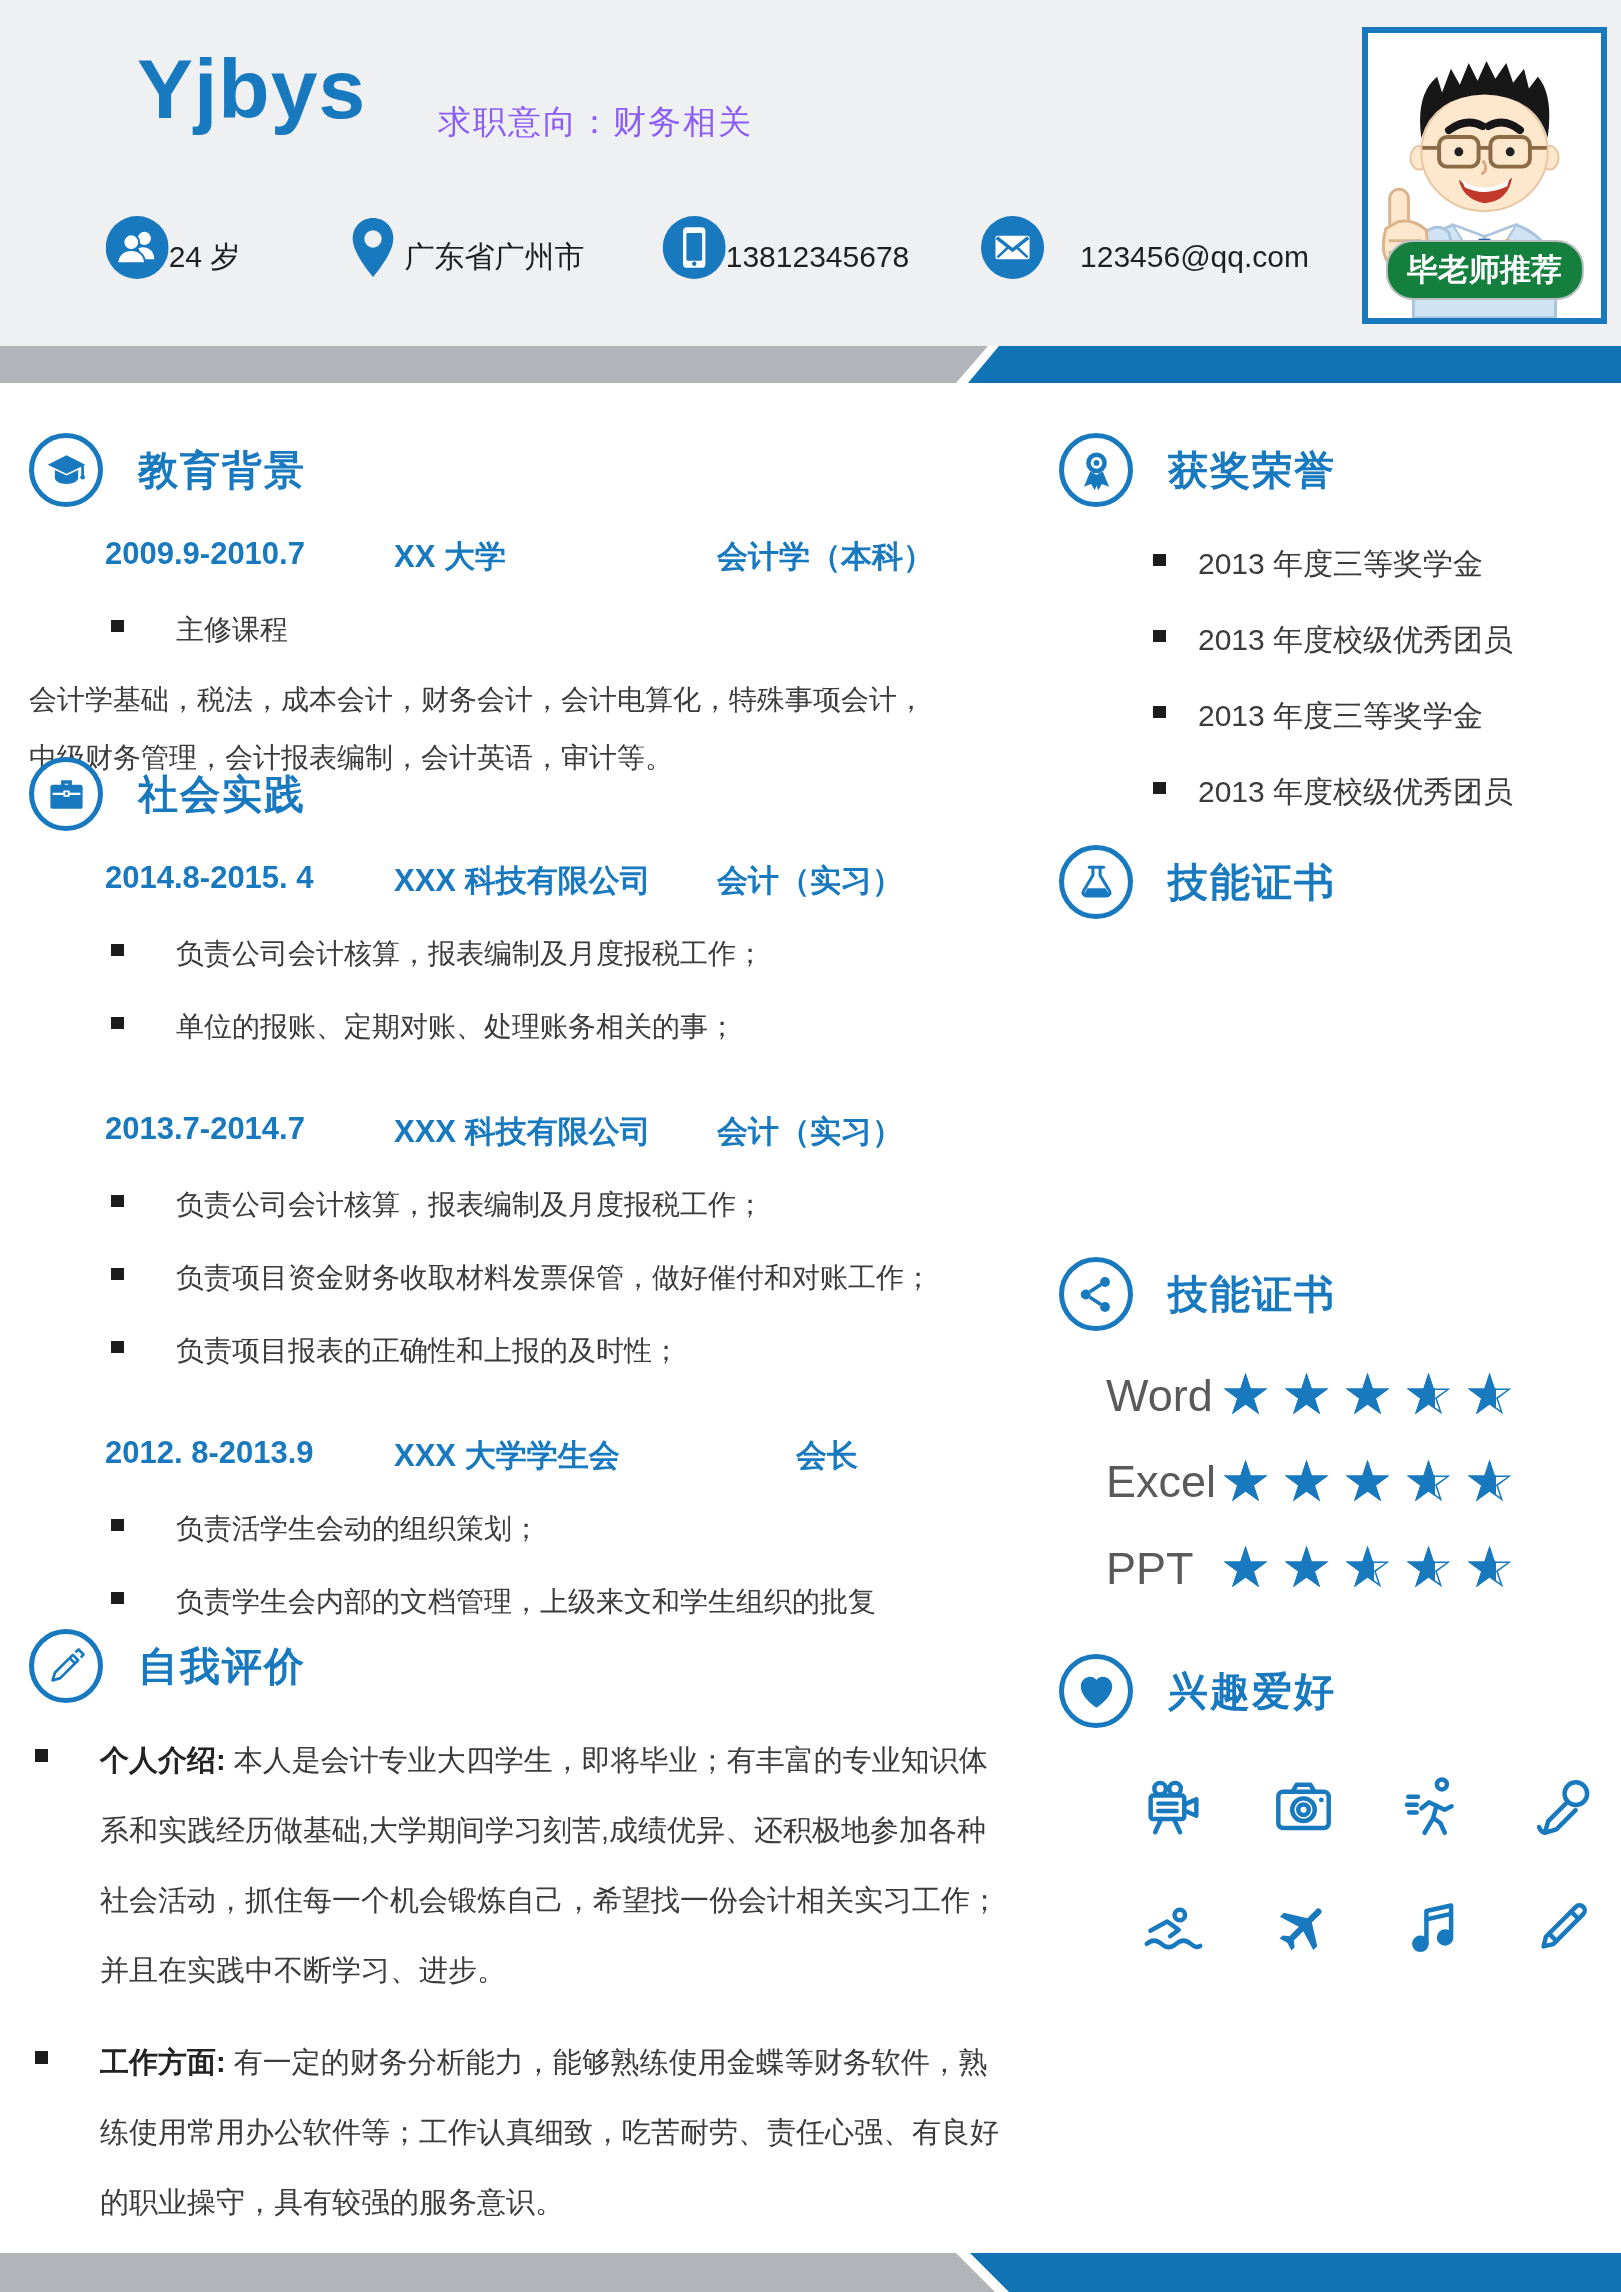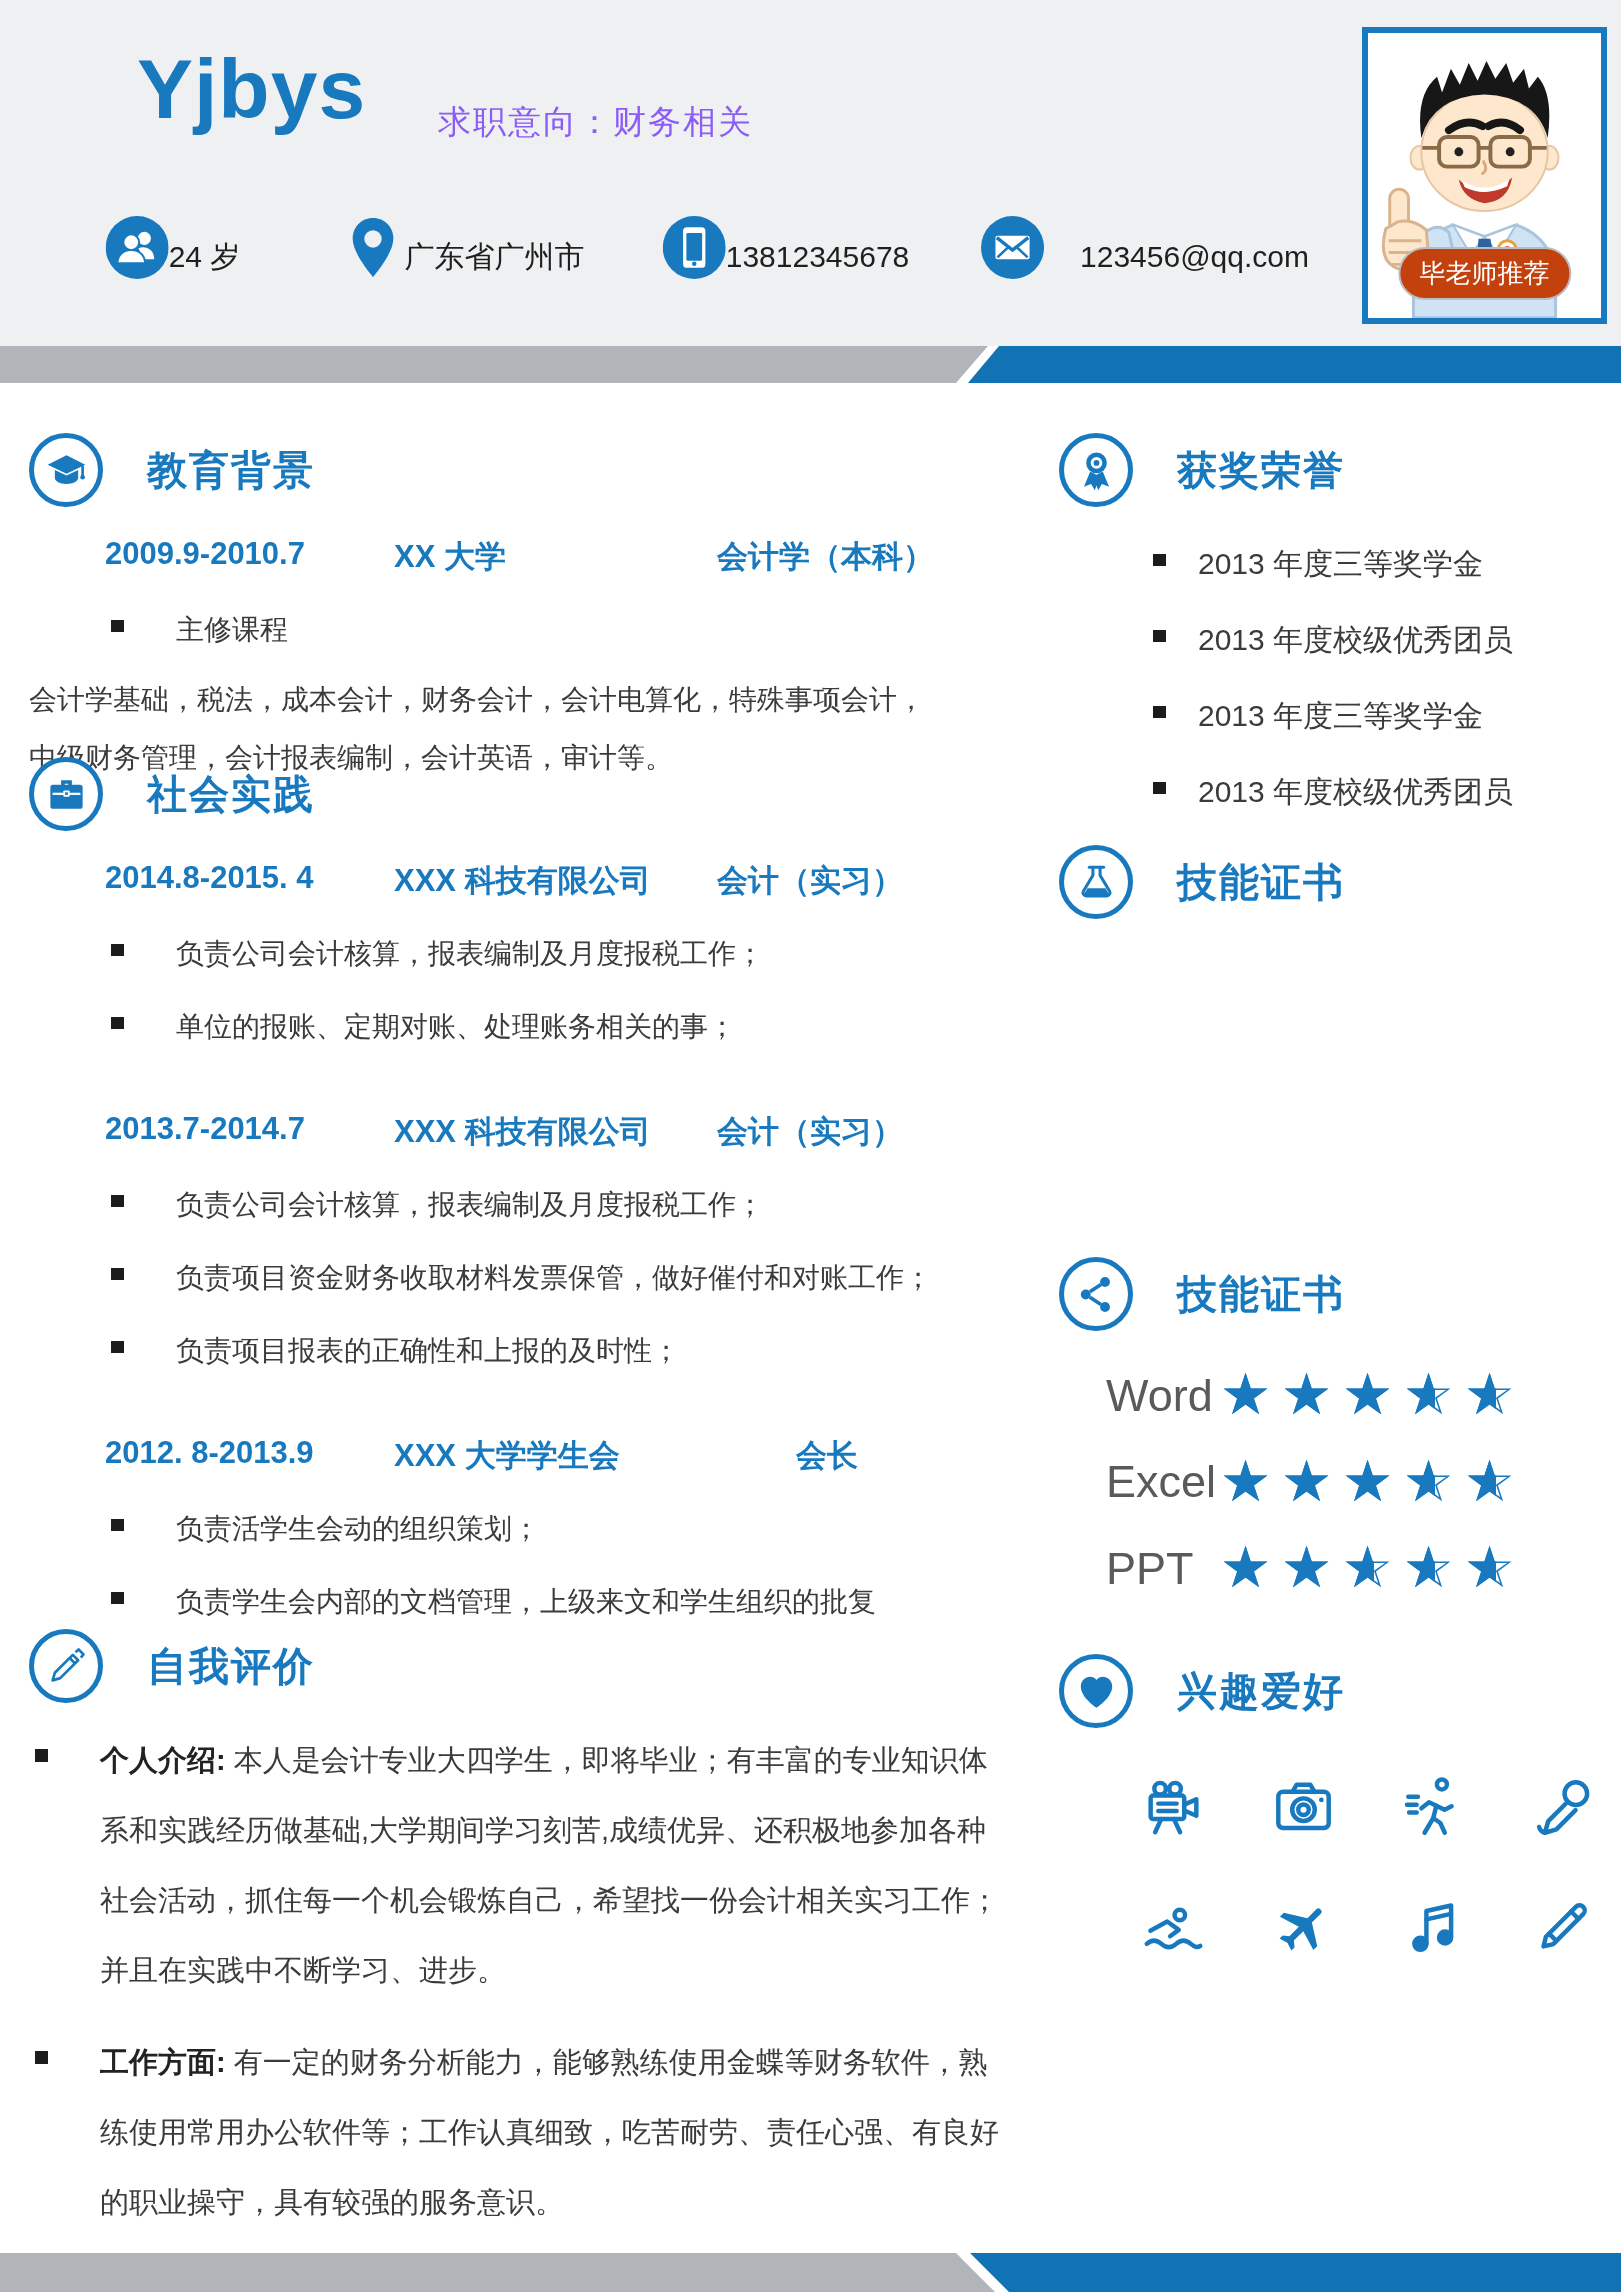--- a/index.html
+++ b/index.html
@@ -10,40 +10,40 @@
   .logo{position:absolute;left:137px;top:41px;font-size:84px;font-weight:bold;color:#1879bf;letter-spacing:1px;}
   .intent{position:absolute;left:438px;top:100px;font-size:33px;color:#8b5cf6;letter-spacing:2px;}
   .contact{position:absolute;top:216px;display:flex;flex-direction:row;align-items:center;transform:translateX(-50%);}
   .contact .cicon{width:63px;height:63px;}
   .contact .clabel{margin-top:19.6px;font-size:30px;color:#1f1f1f;white-space:nowrap;}
   .c1{left:173px;} .c2{left:463px;} .c3{left:786px;} .c4{left:1145px;gap:36px;}
   
   .photo{position:absolute;left:1362px;top:26.5px;width:245px;height:297px;background:#fff;
          border:6.9px solid #1879bf;box-sizing:border-box;}
   .photo svg{position:absolute;left:0;top:0;width:100%;height:100%;}
-  .badge{position:absolute;left:50%;transform:translateX(-50%);bottom:17.6px;background:#c2410c;
-         color:#fff;font-size:26px;font-weight:normal;padding:6.9px 19.6px;border-radius:27.4px;
+  .badge{position:absolute;left:50%;transform:translateX(-50%);bottom:17.6px;background:#15803d;
+         color:#fff;font-size:31px;font-weight:bold;padding:6.9px 19.6px;border-radius:27.4px;
          white-space:nowrap;border:2.9px solid #b9bdc1;}
   
   .bar{position:absolute;}
   .bar-top-gray{left:0;top:346px;width:988px;height:37px;background:#b1b5ba;
       clip-path:polygon(0 0,100% 0,calc(100% - 32px) 100%,0 100%);}
   .bar-top-blue{left:968px;top:346px;width:653px;height:37px;background:#1173b4;
       clip-path:polygon(31px 0,100% 0,100% 100%,0 100%);}
   .bar-bot-gray{left:0;top:2253px;width:995px;height:39px;background:#b1b5ba;
       clip-path:polygon(0 0,calc(100% - 39px) 0,100% 100%,0 100%);}
   .bar-bot-blue{left:970px;top:2253px;width:651px;height:39px;background:#1173b4;
       clip-path:polygon(0 0,100% 0,100% 100%,39px 100%);}
   
   .sec{position:absolute;}
   .lcol{left:29px;width:990px;}
   .rcol{left:1059px;width:563px;}
   .edu{top:433px;} .practice{top:757px;} .eval{top:1629px;}
   .awards{top:433px;} .certs{top:845px;} .skills{top:1257px;} .hobbies{top:1654px;}
-  .sec-head{display:flex;align-items:center;gap:44px;}
+  .sec-head{display:flex;align-items:center;gap:35px;}
   .ring{width:74px;height:74px;border:5.9px solid #1879bf;border-radius:50%;box-sizing:border-box;
         display:flex;align-items:center;justify-content:center;flex:0 0 auto;background:#fff;}
   .ring svg{width:43px;height:43px;}
   h2{margin:0;font-size:40px;color:#1879bf;font-weight:bold;letter-spacing:2px;}
   .sec-body{margin-left:76px;}
   .entry-line{display:flex;font-size:31px;font-weight:bold;color:#1879bf;margin-top:29px;}
   .entry-line .ep{min-width:289px;}
   .entry-line .eo{min-width:323px;}
   ul{list-style:none;margin:0;padding:0;}
   .b{position:relative;padding-left:71px;font-size:28px;color:#3b3b3b;margin-top:31px;line-height:1.5;}

